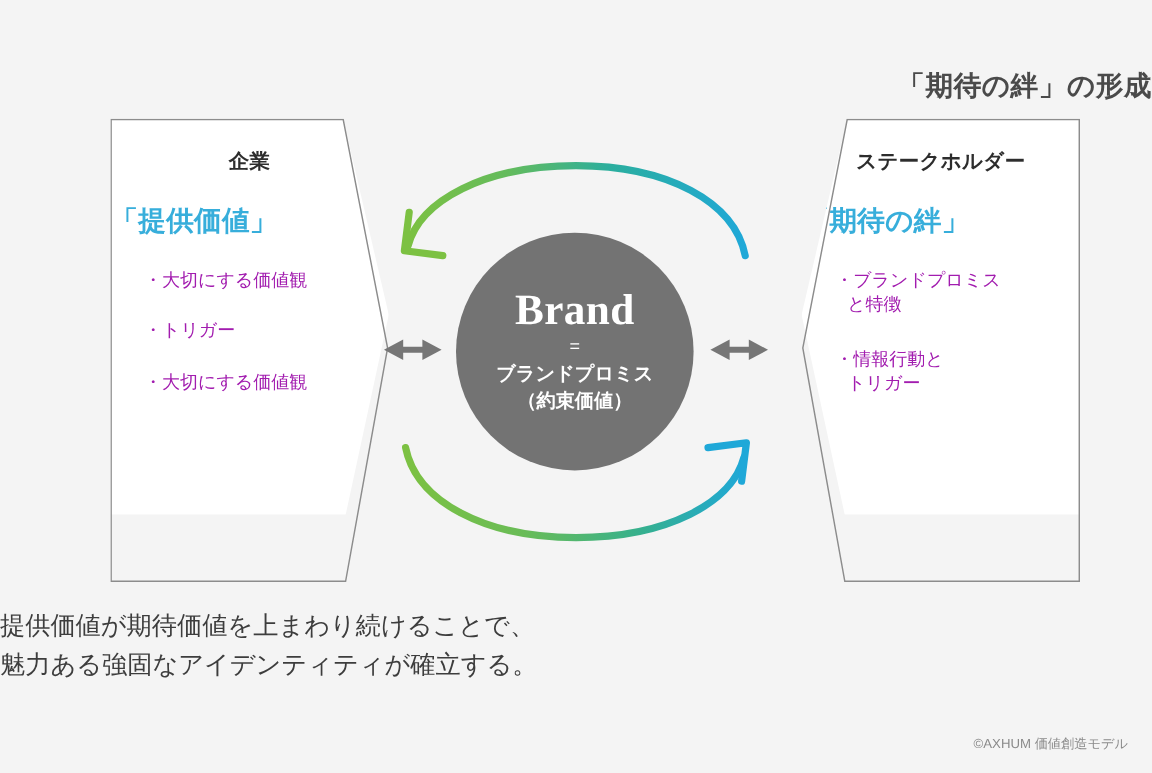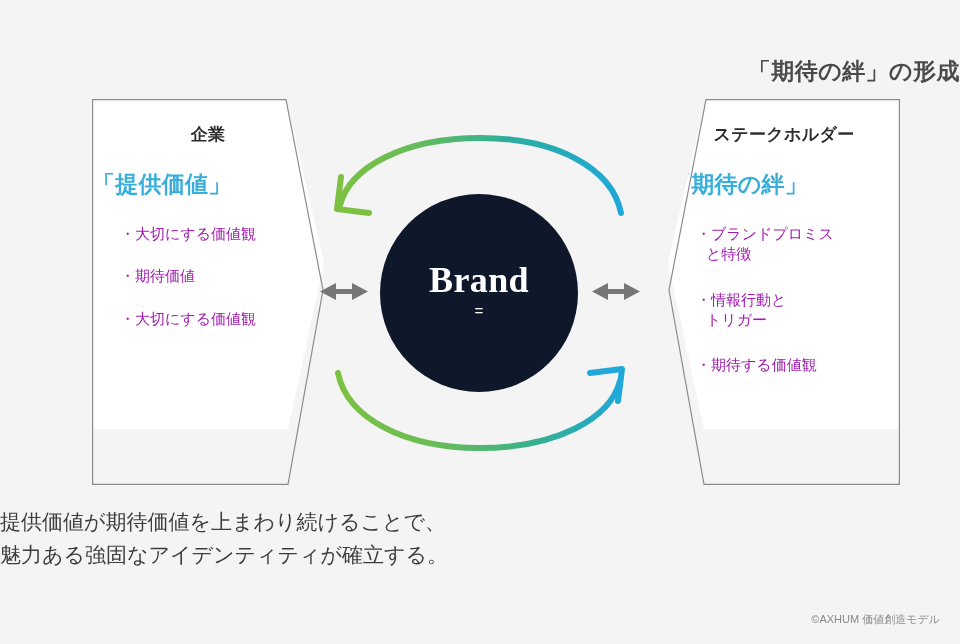--- a/index.html
+++ b/index.html
@@ -182,49 +182,50 @@
 <div id="stage">
 
   <div class="title">「期待の絆」の形成</div>
 
   <div class="panel left">
     <div class="panel-inner">
       <div class="panel-heading">企業</div>
       <div class="panel-subheading" style="color: rgb(55, 174, 219);">「提供価値」</div>
       <ul class="panel-list">
         <li>・大切にする価値観</li>
-        <li>・期待価値</li>
+        <li>・トリガー</li>
         <li>・大切にする価値観</li>
       </ul>
     </div>
   </div>
   <svg class="panel-border" style="left:92px; top:99px;" viewBox="0 0 232 386">
     <polygon points="0.6,0.6 194,0.6 231,191 196,385.4 0.6,385.4" fill="none" stroke="#8c8c8c" stroke-width="1.2"></polygon>
   </svg>
 
   <div class="panel right">
     <div class="panel-inner">
       <div class="panel-heading">ステークホルダー</div>
       <div class="panel-subheading" style="color: rgb(55, 174, 219);">「期待の絆」</div>
       <ul class="panel-list">
         <li>・ブランドプロミス
  と特徴</li>
         <li>・情報行動と
  トリガー</li>
-        <li>・期待する価値観</li>
       </ul>
     </div>
   </div>
   <svg class="panel-border" style="left:668px; top:99px;" viewBox="0 0 232 386">
     <polygon points="38,0.6 231.4,0.6 231.4,385.4 36,385.4 1,191" fill="none" stroke="#8c8c8c" stroke-width="1.2"></polygon>
   </svg>
 
-  <div class="brand-circle" style="background:#0f172a;">
+  <div class="brand-circle" style="background:#737373;">
     <div class="brand-word">Brand</div>
     <div class="brand-eq">=</div>
+    <div class="brand-promise">ブランドプロミス
+（約束価値）</div>
   </div>
 
   <svg id="arrows" viewBox="0 0 960 644">
     <defs>
       <linearGradient id="gradTop" x1="1" y1="0" x2="0" y2="0">
         <stop offset="0%" stop-color="#1fa8d8"></stop>
         <stop offset="40%" stop-color="#2bae9e"></stop>
         <stop offset="70%" stop-color="#63bb5d"></stop>
         <stop offset="100%" stop-color="#7cc142"></stop>
       </linearGradient>

